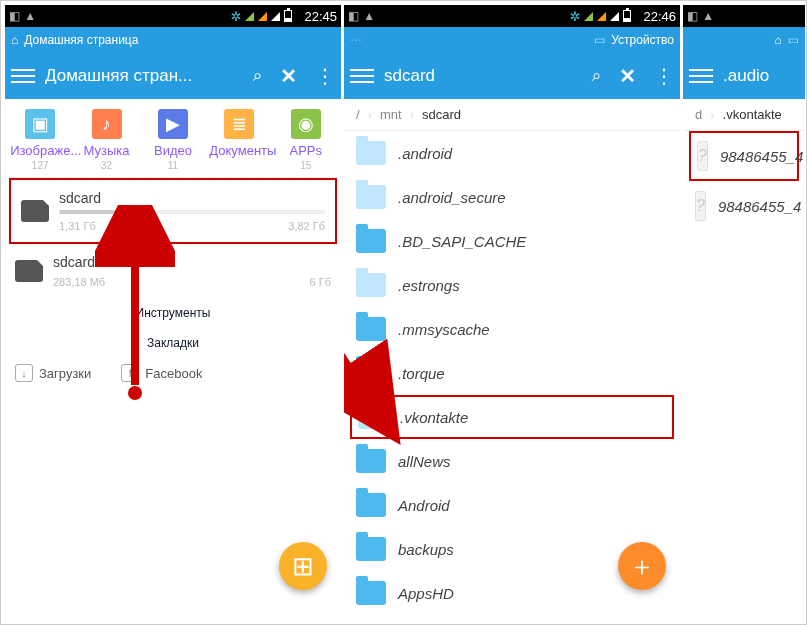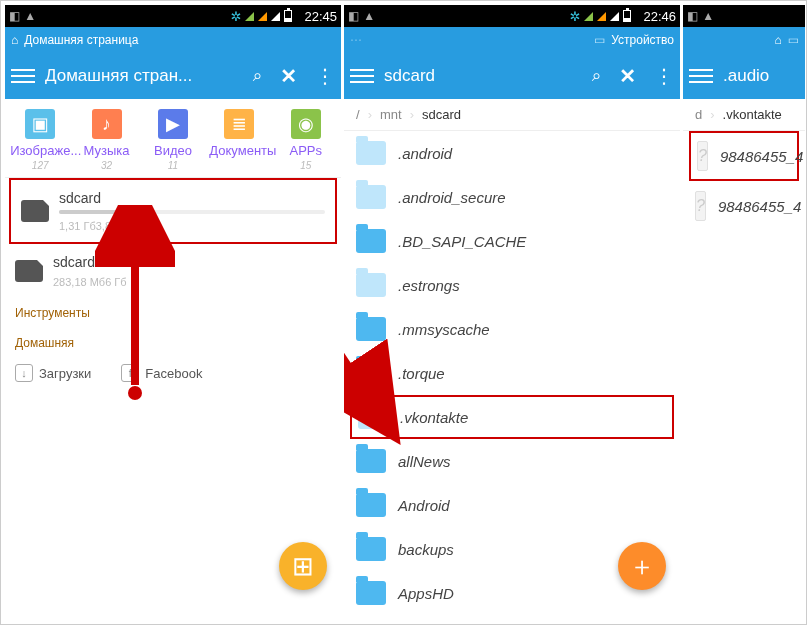--- a/index.html
+++ b/index.html
@@ -97,40 +97,40 @@
     border-bottom: 1px solid #eee;
   }
   .cat { text-align: center; font-size: 11px; color: #666; width: 60px; }
   .cat .ci { width: 30px; height: 30px; margin: 0 auto 4px; border-radius: 3px; display:flex; align-items:center; justify-content:center; font-size:18px; color:#fff; }
   .ci.img { background:#5bc0ea; }
   .ci.mus { background:#ff7f50; }
   .ci.vid { background:#5b7bea; }
   .ci.doc { background:#ffb347; }
   .ci.app { background:#8bc34a; }
   .cat .label { color:#8b5cf6; font-size: 13px; margin-bottom:2px; }
-  .cat .count { color:#bbb; font-size: 10px; font-style: italic; }
+  .cat .count { color:#bbb; font-size: 10px; }
 
   
   .sd-row {
     display:flex; align-items:center;
     padding: 10px 10px;
     gap: 10px;
   }
   .sd-row.hl { border: 2px solid #c00; margin: 0 4px; }
   .sd-icon {
     width: 28px; height: 22px; background:#555; border-radius:3px; position:relative;
   }
   .sd-icon::after { content:""; position:absolute; right:0; top:0; width:6px; height:6px; background:#fff; clip-path: polygon(100% 0, 100% 100%, 0 0); }
   .sd-info { flex:1; }
   .sd-name { font-size:14px; color:#444; }
-  .sd-sub  { font-size:11px; color:#bbb; display:flex; justify-content:flex-start; margin-top:6px; }
+  .sd-sub  { font-size:11px; color:#bbb; display:flex; justify-content:space-between; margin-top:6px; }
   .sd-bar  { height:4px; background:#eee; border-radius:2px; margin-top:4px; overflow:hidden; }
   .sd-bar > i { display:block; height:100%; background:#ccc; width:34%; }
 
-  .section-label { font-size:12px; color:#a16207; padding:8px 10px; }
+  .section-label { font-size:12px; color:#0f172a; padding:8px 10px;text-align:center; }
   .bm-row { display:flex; padding:6px 10px; gap:30px; }
   .bm-item { display:flex; align-items:center; gap:6px; font-size:13px; color:#555; }
   .bm-icon { width:18px; height:18px; border:1px solid #aaa; border-radius:3px; display:flex; align-items:center; justify-content:center; font-size:11px; color:#888; }
 
   
   .crumbs {
     display:flex; align-items:center;
     font-size:13px; color:#888;
     height: 32px;
     border-bottom: 1px solid #eee;
@@ -260,21 +260,21 @@
     <div class="sd-info">
       <div class="sd-name">sdcard2</div>
       <div class="sd-sub">
         <span>283,18 Мб</span>
         <span>6 Гб</span>
       </div>
     </div>
   </div>
 
   <div class="section-label">Инструменты</div>
-  <div class="section-label">Домашняя</div>
+  <div class="section-label">Закладки</div>
 
   <div class="bm-row">
     <div class="bm-item">
       <span class="bm-icon">↓</span>
       <span>Загрузки</span>
     </div>
     <div class="bm-item">
       <span class="bm-icon">f</span>
       <span>Facebook</span>
     </div>

